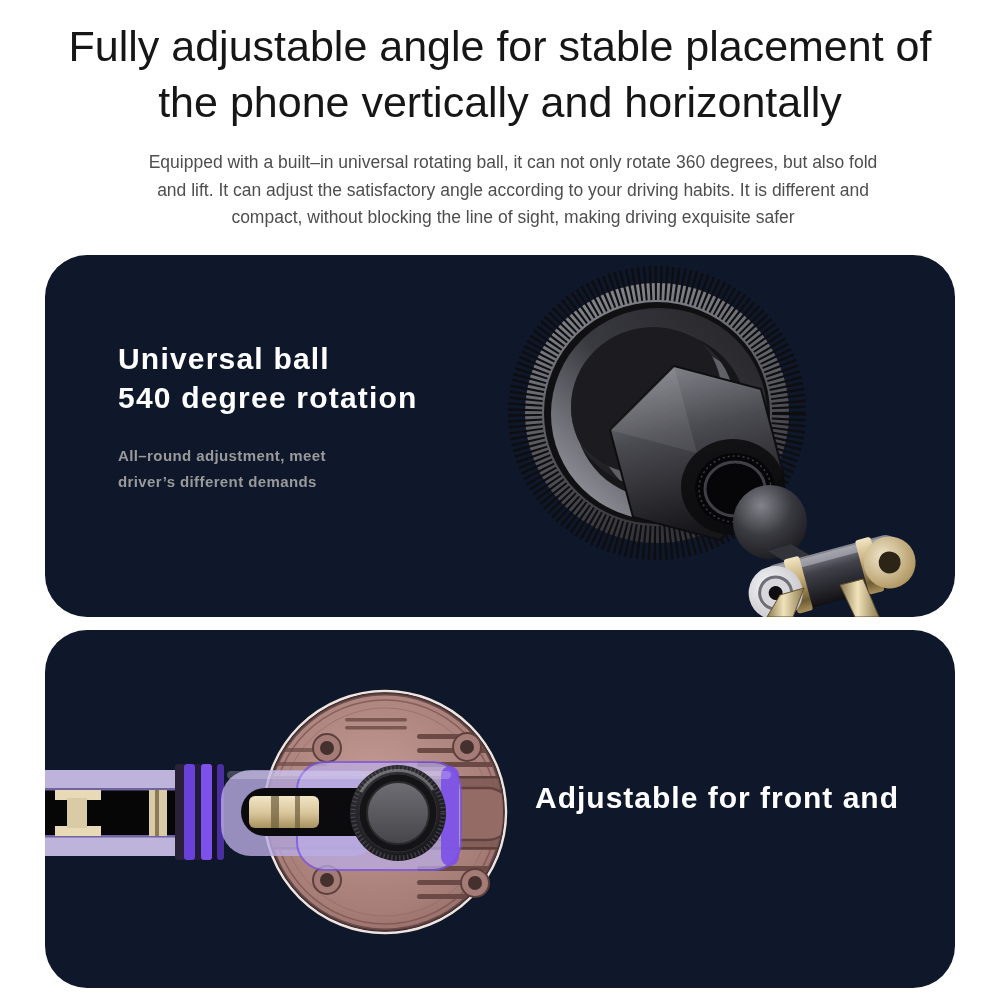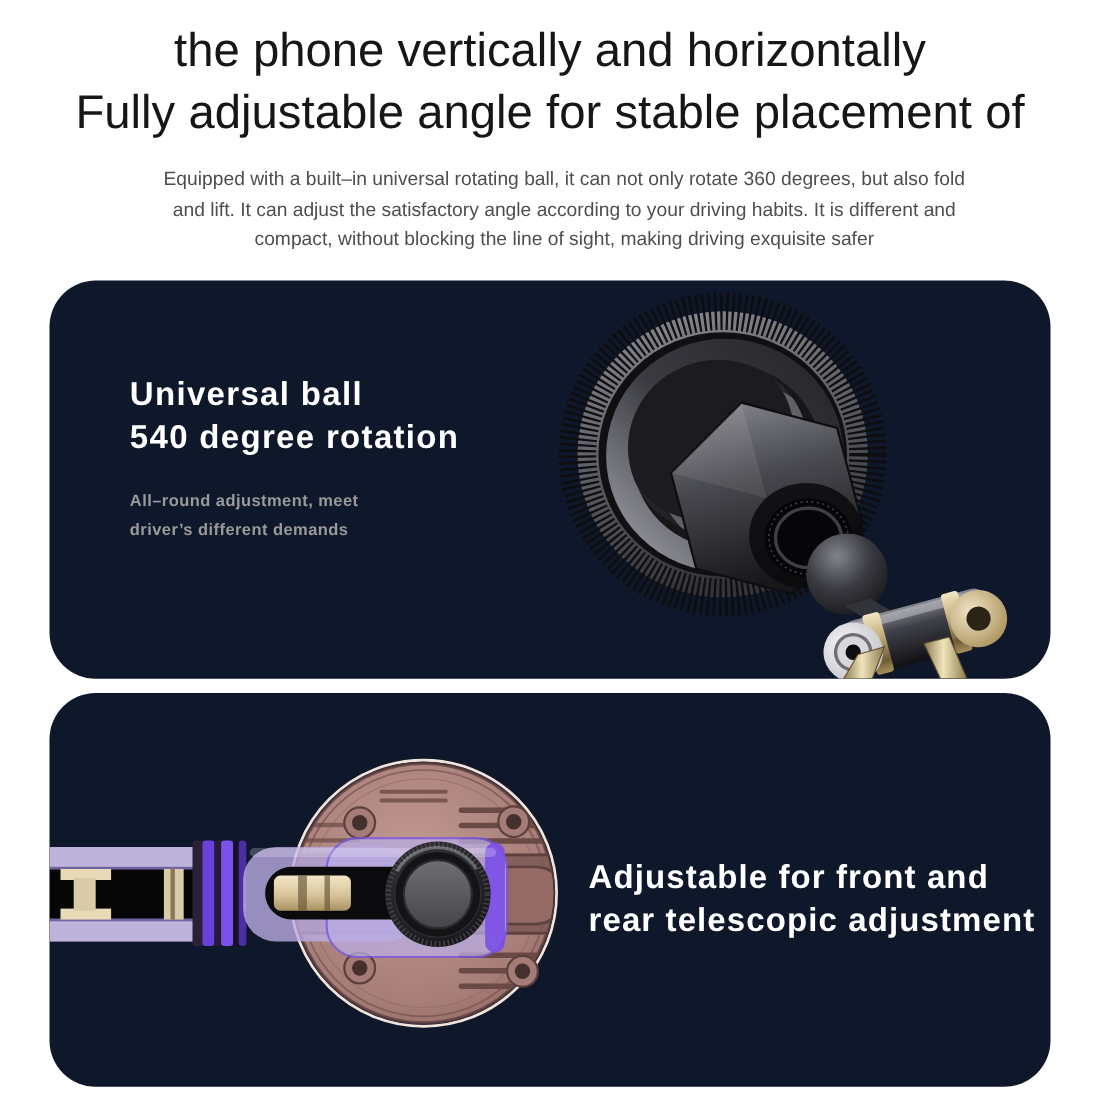--- a/index.html
+++ b/index.html
@@ -26,22 +26,22 @@
   .c2-heading{position:absolute;left:490px;top:148px;width:430px;text-align:left;
               font-size:30px;line-height:39px;font-weight:600;color:#ffffff;letter-spacing:1px;}
   .c2-heading span{display:block;}
 </style>
 </head>
 <body>
 
 <div class="canvas">
 
   <h1 class="title">
+    <span class="t-line">Fully adjustable angle for stable placement of</span>
     <span class="t-line">the phone vertically and horizontally</span>
-    <span class="t-line">Fully adjustable angle for stable placement of</span>
   </h1>
 
   <p class="desc">
     <span class="d-line">Equipped with a built–in universal rotating ball, it can not only rotate 360 degrees, but also fold</span>
     <span class="d-line">and lift. It can adjust the satisfactory angle according to your driving habits. It is different and</span>
     <span class="d-line">compact, without blocking the line of sight, making driving exquisite safer</span>
   </p>
 
   <section class="card card1">
 
@@ -264,17 +264,16 @@
         <circle cx="353" cy="183" r="48" fill="url(#b-knob)"></circle>
         <circle cx="353" cy="183" r="45" fill="none" stroke="#6a6a70" stroke-width="5" stroke-dasharray="1.5 2.5" opacity="0.45"></circle>
         <circle cx="353" cy="183" r="39" fill="#141416" stroke="#303034" stroke-width="1"></circle>
         <path d="M 316 162 A 42 42 0 0 1 388 160" fill="none" stroke="#ffffff" stroke-width="3" opacity="0.3"></path>
         <circle cx="353" cy="183" r="31" fill="url(#b-knobface)" stroke="#2a2a2c" stroke-width="2"></circle>
       </g>
     </svg>
 
     <div class="c2-heading">
       <span>Adjustable for front and</span>
-      <span>rear telescopic adjustment</span>
     </div>
   </section>
 
 </div>
 
 </body></html>

